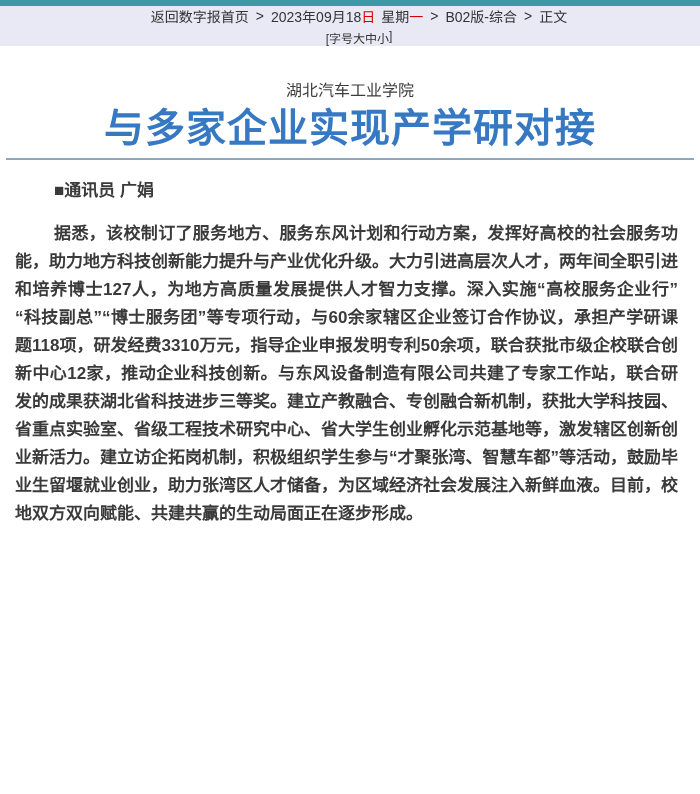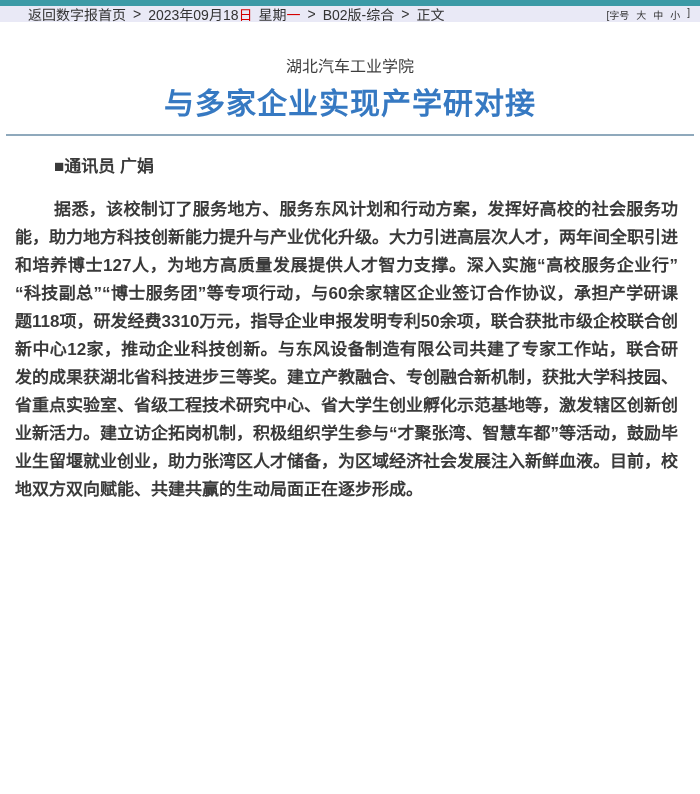--- a/index.html
+++ b/index.html
@@ -17,46 +17,47 @@
     width:700px;
     background:#ffffff;
     font-family:"Liberation Sans","DejaVu Sans",sans-serif;
     color:var(--body_text,#3A3A3A);
   }
   .top-strip{
     height:6px;
     background:var(--top_strip,#3C9AA6);
   }
   .breadcrumb-bar{
-    height:16px;
+    height:40px;
     background:var(--breadcrumb_bg,#E9E9F6);
     display:flex;
     align-items:center;
     justify-content:space-between;
     padding:0 10px 0 28px;
     font-size:14px;
     color:var(--breadcrumb_text,#333333);
     white-space:nowrap;
+    flex-direction:column;
   }
   .breadcrumb-left{display:flex;align-items:center;gap:6px;}
   .breadcrumb-left a, .crumb{color:var(--breadcrumb_text,#333333);text-decoration:none;cursor:pointer;}
   .sep{color:var(--breadcrumb_text,#333333);margin:0 1px;}
   .red{color:var(--highlight_red,#D40000);}
-  .fontsize-ctrl{display:flex;gap:7px;font-size:10px;}
+  .fontsize-ctrl{display:flex;font-size:12px;}
   .fontsize-ctrl .size-link{cursor:pointer;color:var(--breadcrumb_text,#333333);text-decoration:none;}
   .article-header{text-align:center;}
   .supertitle{
     margin-top:35px;
     font-size:16px;
     color:#3d3d3d;
     line-height:20px;
   }
   .main-title{
     margin-top:9px;
-    font-size:30px;
+    font-size:40px;
     font-weight:bold;
     color:var(--title_blue,#3679C2);
     line-height:36px;
     letter-spacing:1px;
   }
   .divider{
     margin:12px 6px 0 6px;
     border-top:2px solid var(--divider,#8FA9BC);
     height:0;
   }

